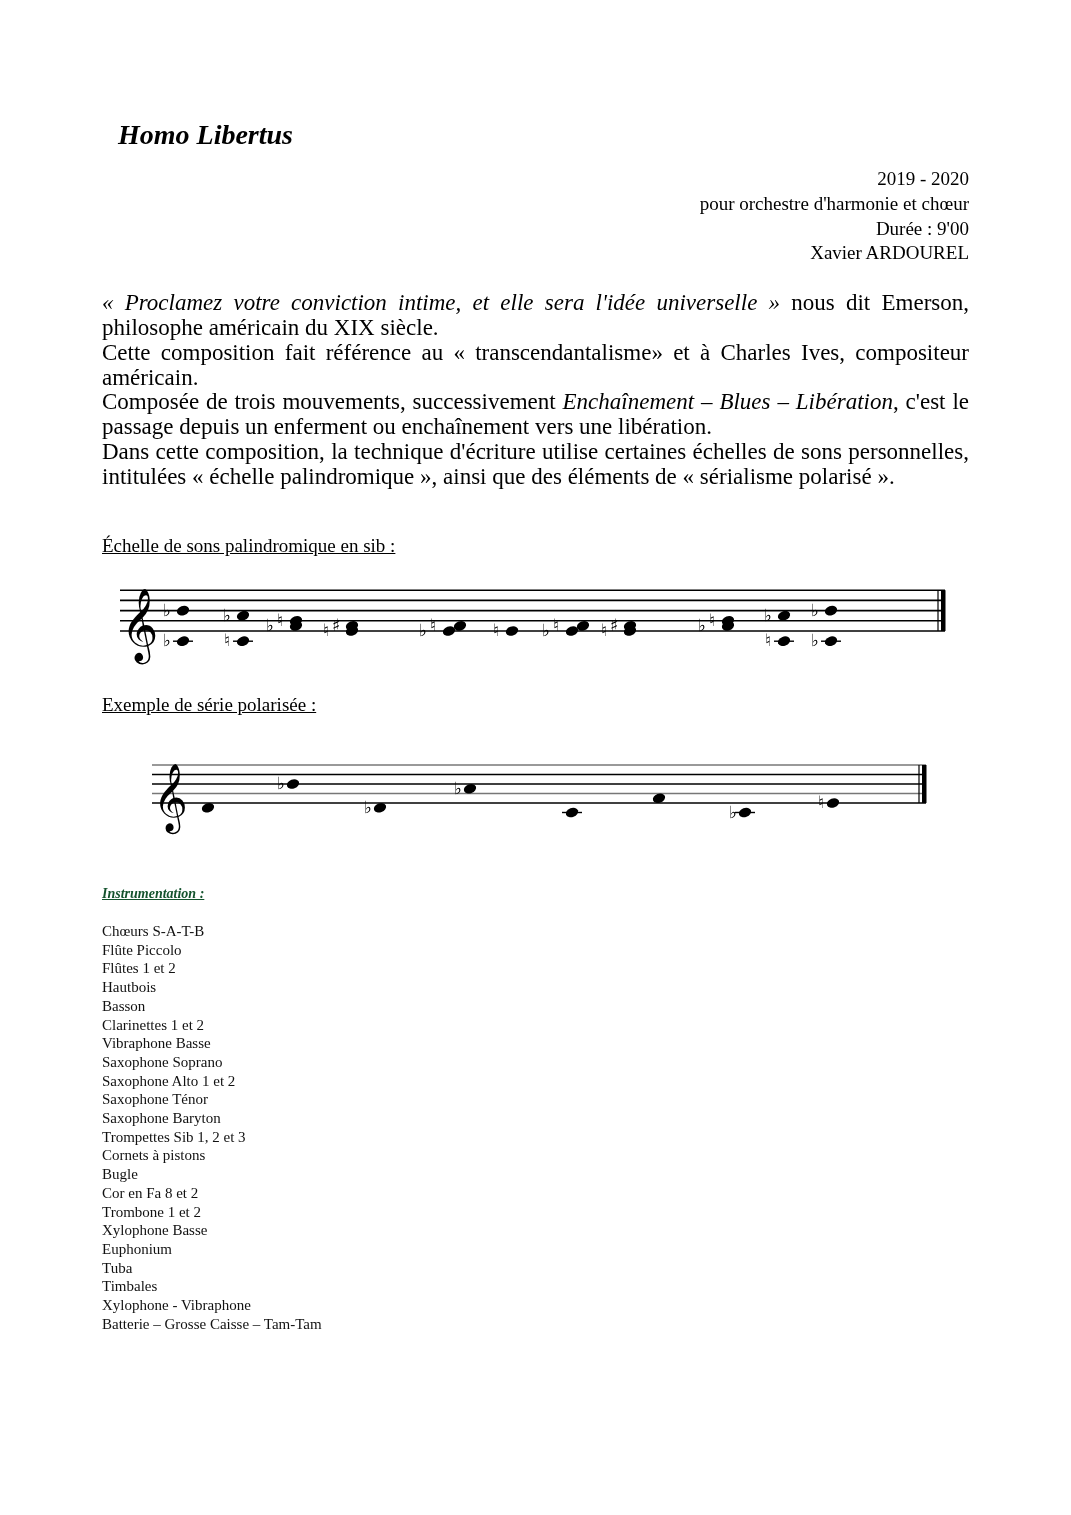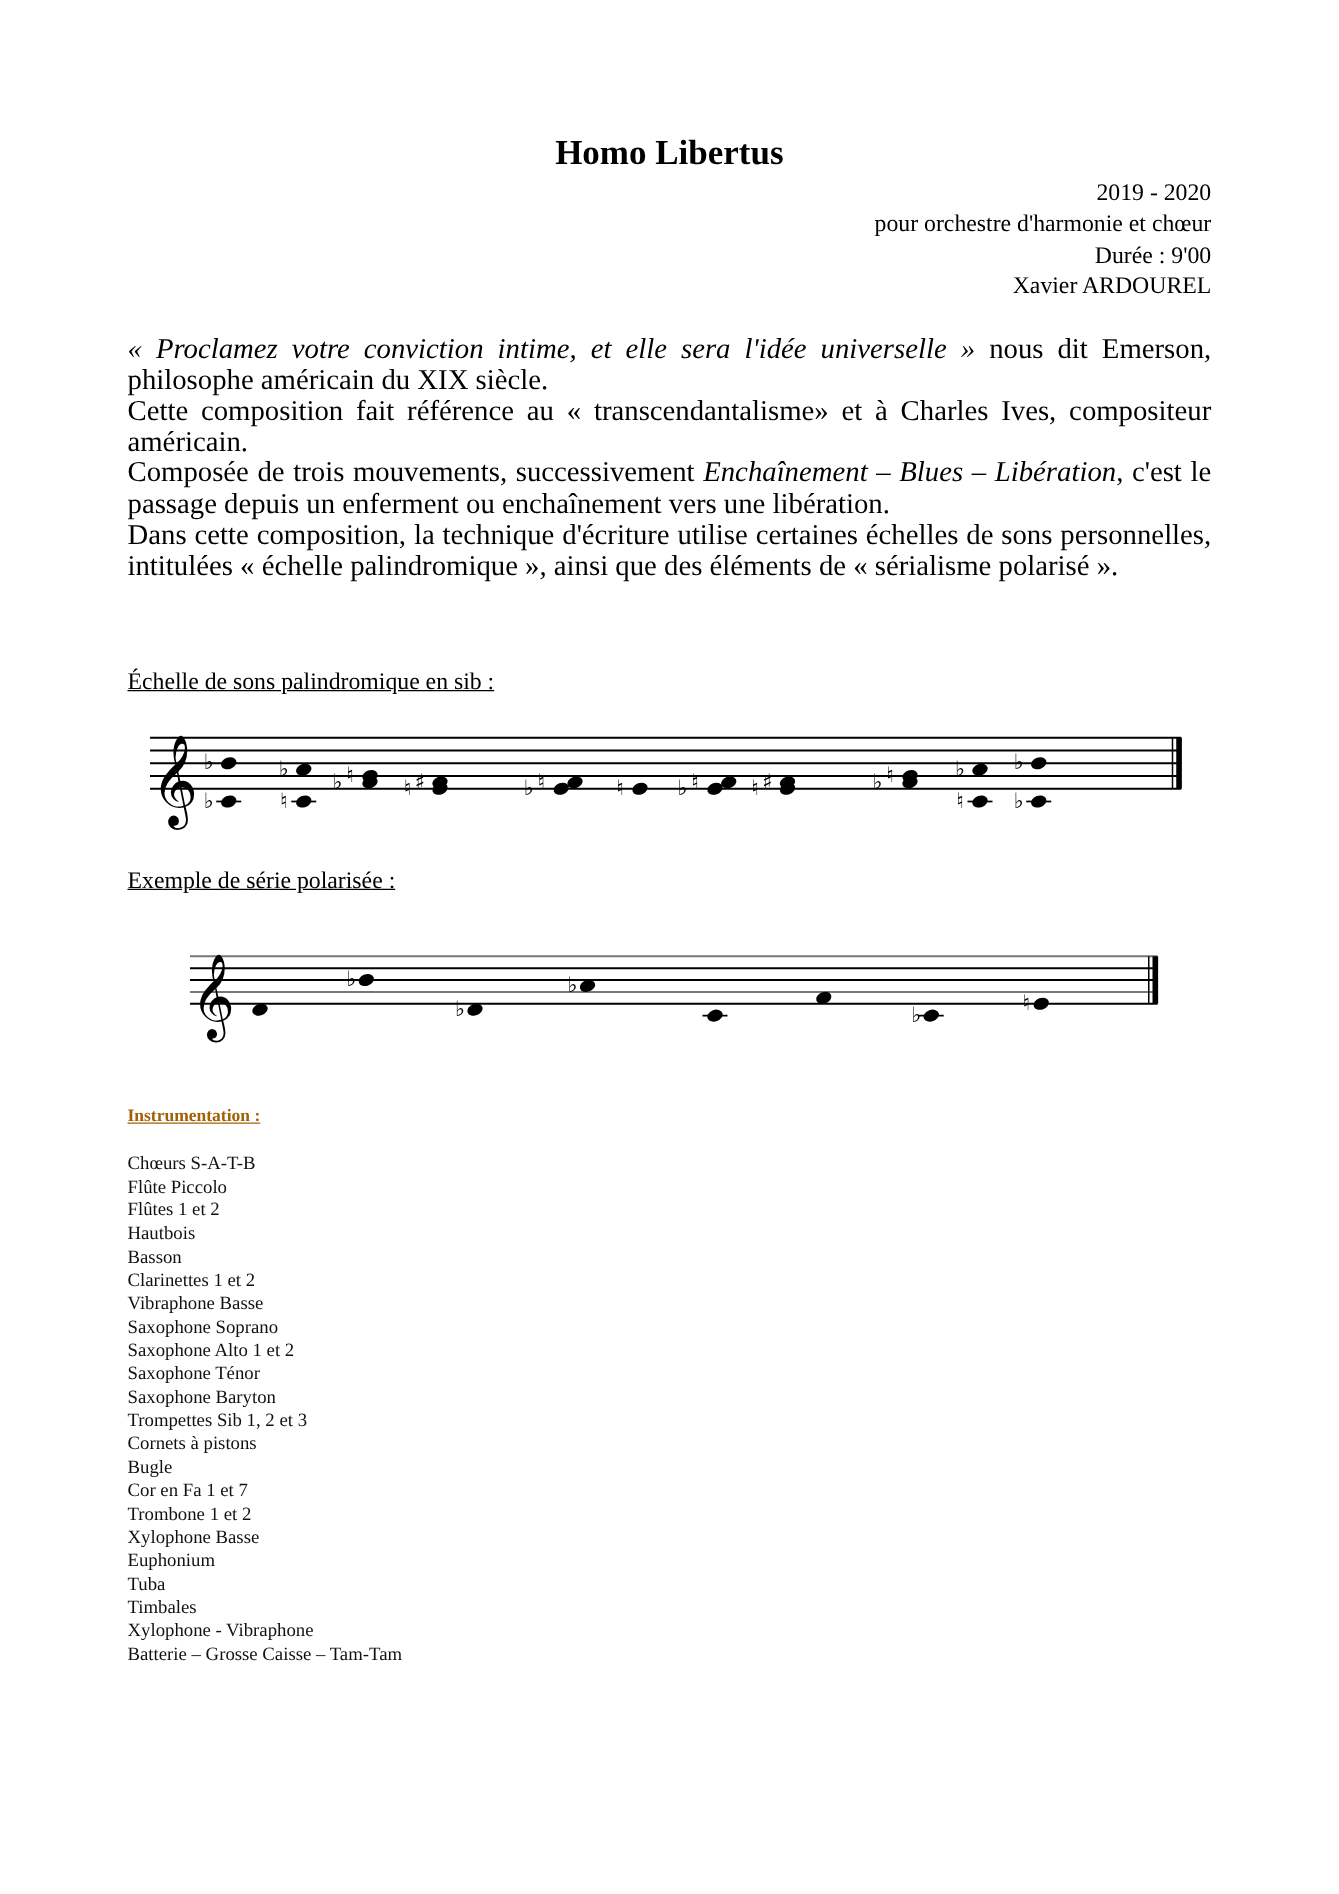--- a/index.html
+++ b/index.html
@@ -1,31 +1,31 @@
 <!DOCTYPE html>
 <html><head>
 <meta charset="utf-8">
 <style>
   html, body { margin: 0; padding: 0; background: #ffffff; }
   body { width: 1071px; height: 1515px; position: relative; overflow: hidden;
          font-family: "Liberation Serif", "DejaVu Serif", serif; color: #000; }
   .page { position: absolute; left: 102px; top: 103px; width: 867px; }
-  .title { font-size: 28px; font-weight: bold; line-height: 32px; margin: 4px; text-align: center; }
+  .title { font-size: 28px; font-weight: bold; font-style: italic; line-height: 32px; margin: 16px; }
   .meta-line { font-size: 19px; line-height: 24.8px; text-align: right; }
   .para-block { margin-top: 25px; font-size: 23px; line-height: 24.8px; text-align: justify; }
   .para { margin: 0; text-align: justify; }
   .para.last-line-left { text-align-last: left; }
   .heading-u { text-decoration: underline; font-size: 19px; line-height: 24.8px; }
   .h1-scale { position: absolute; left: 102px; top: 534px; }
   .h2-series { position: absolute; left: 102px; top: 693px; }
   svg.staff { position: absolute; overflow: visible; }
   #staff1 { left: 0; top: 0; }
   #staff2 { left: 0; top: 0; }
   .instr-head { position: absolute; left: 102px; top: 886px; font-size: 14px; font-weight: bold;
-                text-decoration: underline; color: #a16207; }
+                text-decoration: underline; color: #14532d; font-style: italic; }
   .instr-list { position: absolute; left: 102px; top: 922px; margin: 0; padding: 0; list-style: none;
                 font-size: 15px; line-height: 18.7px; color: #111; }
   .instr-list li { margin: 0; padding: 0; }
   i { font-style: italic; }
 </style>
 </head>
 <body>
 
 <div class="page">
   <h1 class="title">Homo Libertus</h1>
@@ -174,21 +174,21 @@
     <li>Basson</li>
     <li>Clarinettes 1 et 2</li>
     <li>Vibraphone Basse</li>
     <li>Saxophone Soprano</li>
     <li>Saxophone Alto 1 et 2</li>
     <li>Saxophone Ténor</li>
     <li>Saxophone Baryton</li>
     <li>Trompettes Sib 1, 2 et 3</li>
     <li>Cornets à pistons</li>
     <li>Bugle</li>
-    <li>Cor en Fa 1 et 7</li>
+    <li>Cor en Fa 8 et 2</li>
     <li>Trombone 1 et 2</li>
     <li>Xylophone Basse</li>
     <li>Euphonium</li>
     <li>Tuba</li>
     <li>Timbales</li>
     <li>Xylophone - Vibraphone</li>
     <li>Batterie – Grosse Caisse – Tam-Tam</li>
   </ul>
 
 </body></html>

